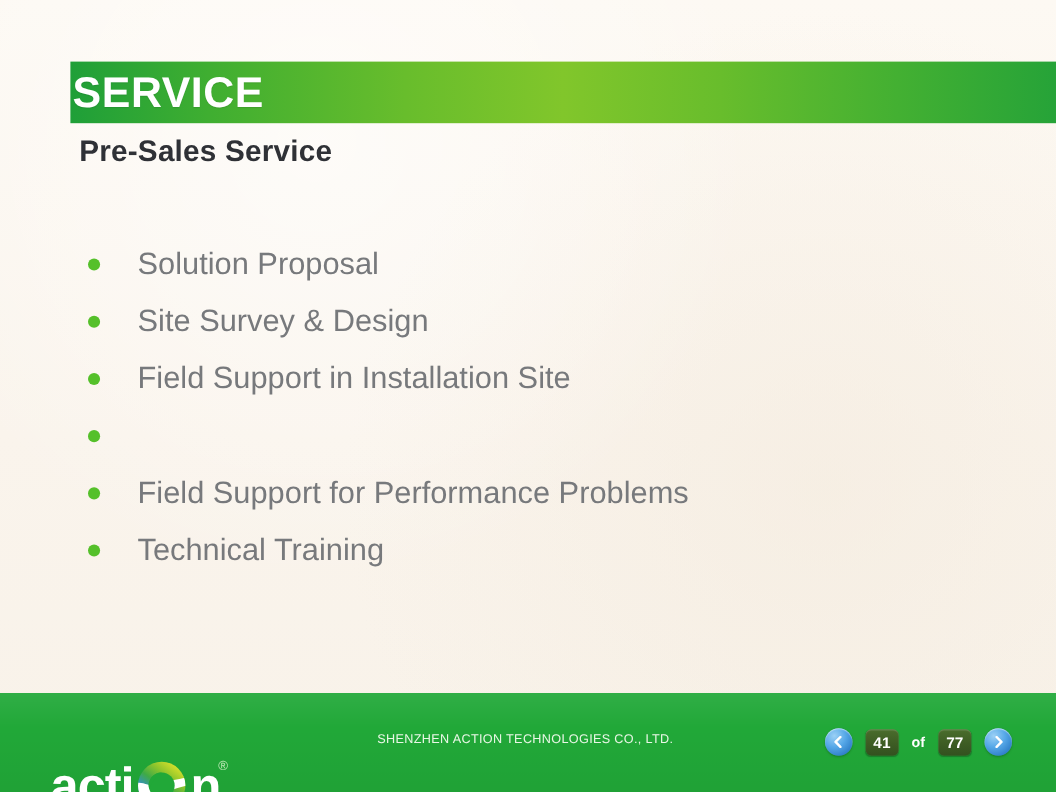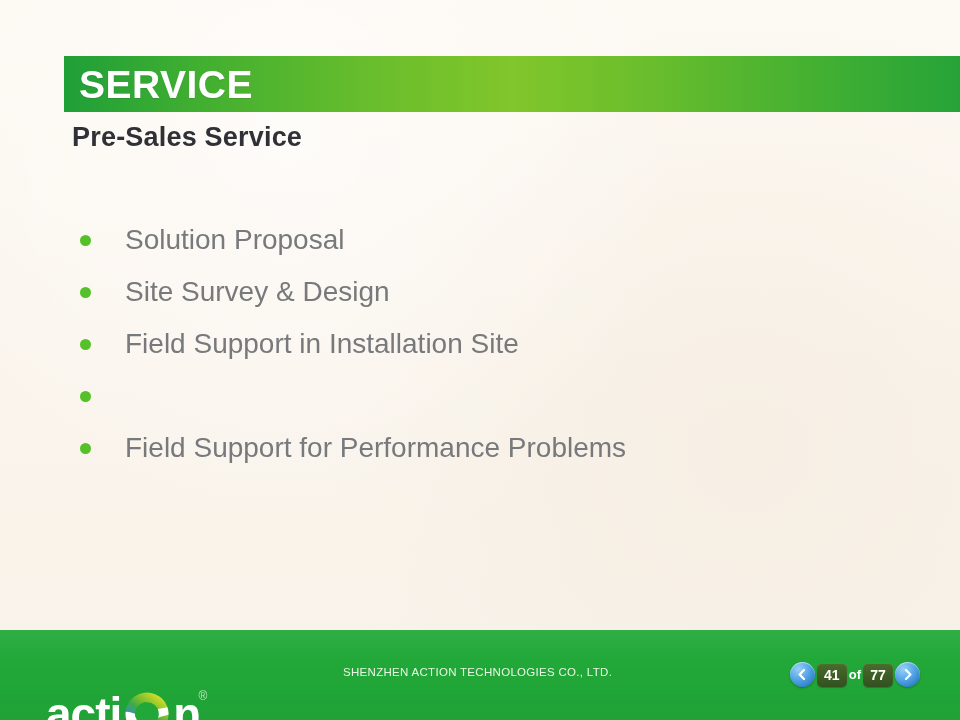--- a/index.html
+++ b/index.html
@@ -48,21 +48,21 @@
         #26a338 100%);
     display: flex;
     align-items: center;
   }
   .title-banner-text {
     color: #ffffff;
     font-size: 39px;
     font-weight: bold;
     letter-spacing: 0.5px;
     line-height: 1;
-    padding-left: 15px;
+    padding-left: 2px;
     text-shadow: 0 1px 1px rgba(0,0,0,0.10);
     white-space: nowrap;
   }
 
   
   .subtitle {
     position: absolute;
     left: 72px;
     top: 122px;
     font-size: 27px;
@@ -173,21 +173,21 @@
     white-space: nowrap;
   }
 
   
   .pager {
     position: absolute;
     right: 40px;
     top: 662px;
     display: flex;
     align-items: center;
-    gap: 2px;
+    gap: 12px;
   }
   .pager-btn {
     width: 25px;
     height: 25px;
     border-radius: 50%;
     background:
       radial-gradient(circle at 34% 28%, #9bd0f5 0%, #56a8e8 42%, #2f7fc9 78%, #1e63a8 100%);
     box-shadow: 0 1px 2px rgba(0,0,0,0.28), inset 0 1px 1px rgba(255,255,255,0.55);
     display: flex;
     align-items: center;
@@ -242,20 +242,24 @@
     <li class="bullet-item">
       <span class="bullet-dot"></span>
       <span class="bullet-text">Field Support in Installation Site</span>
     </li>
     <li class="bullet-item">
       <span class="bullet-dot"></span>
     </li>
     <li class="bullet-item">
       <span class="bullet-dot"></span>
       <span class="bullet-text">Field Support for Performance Problems</span>
+    </li>
+    <li class="bullet-item">
+      <span class="bullet-dot"></span>
+      <span class="bullet-text">Technical Training</span>
     </li>
   </ul>
 
   <div class="footer">
     <div class="footer-sheen"></div>
   </div>
 
   <div class="logo">
     <span class="logo-word-a">acti</span>
     <span class="logo-mark">

